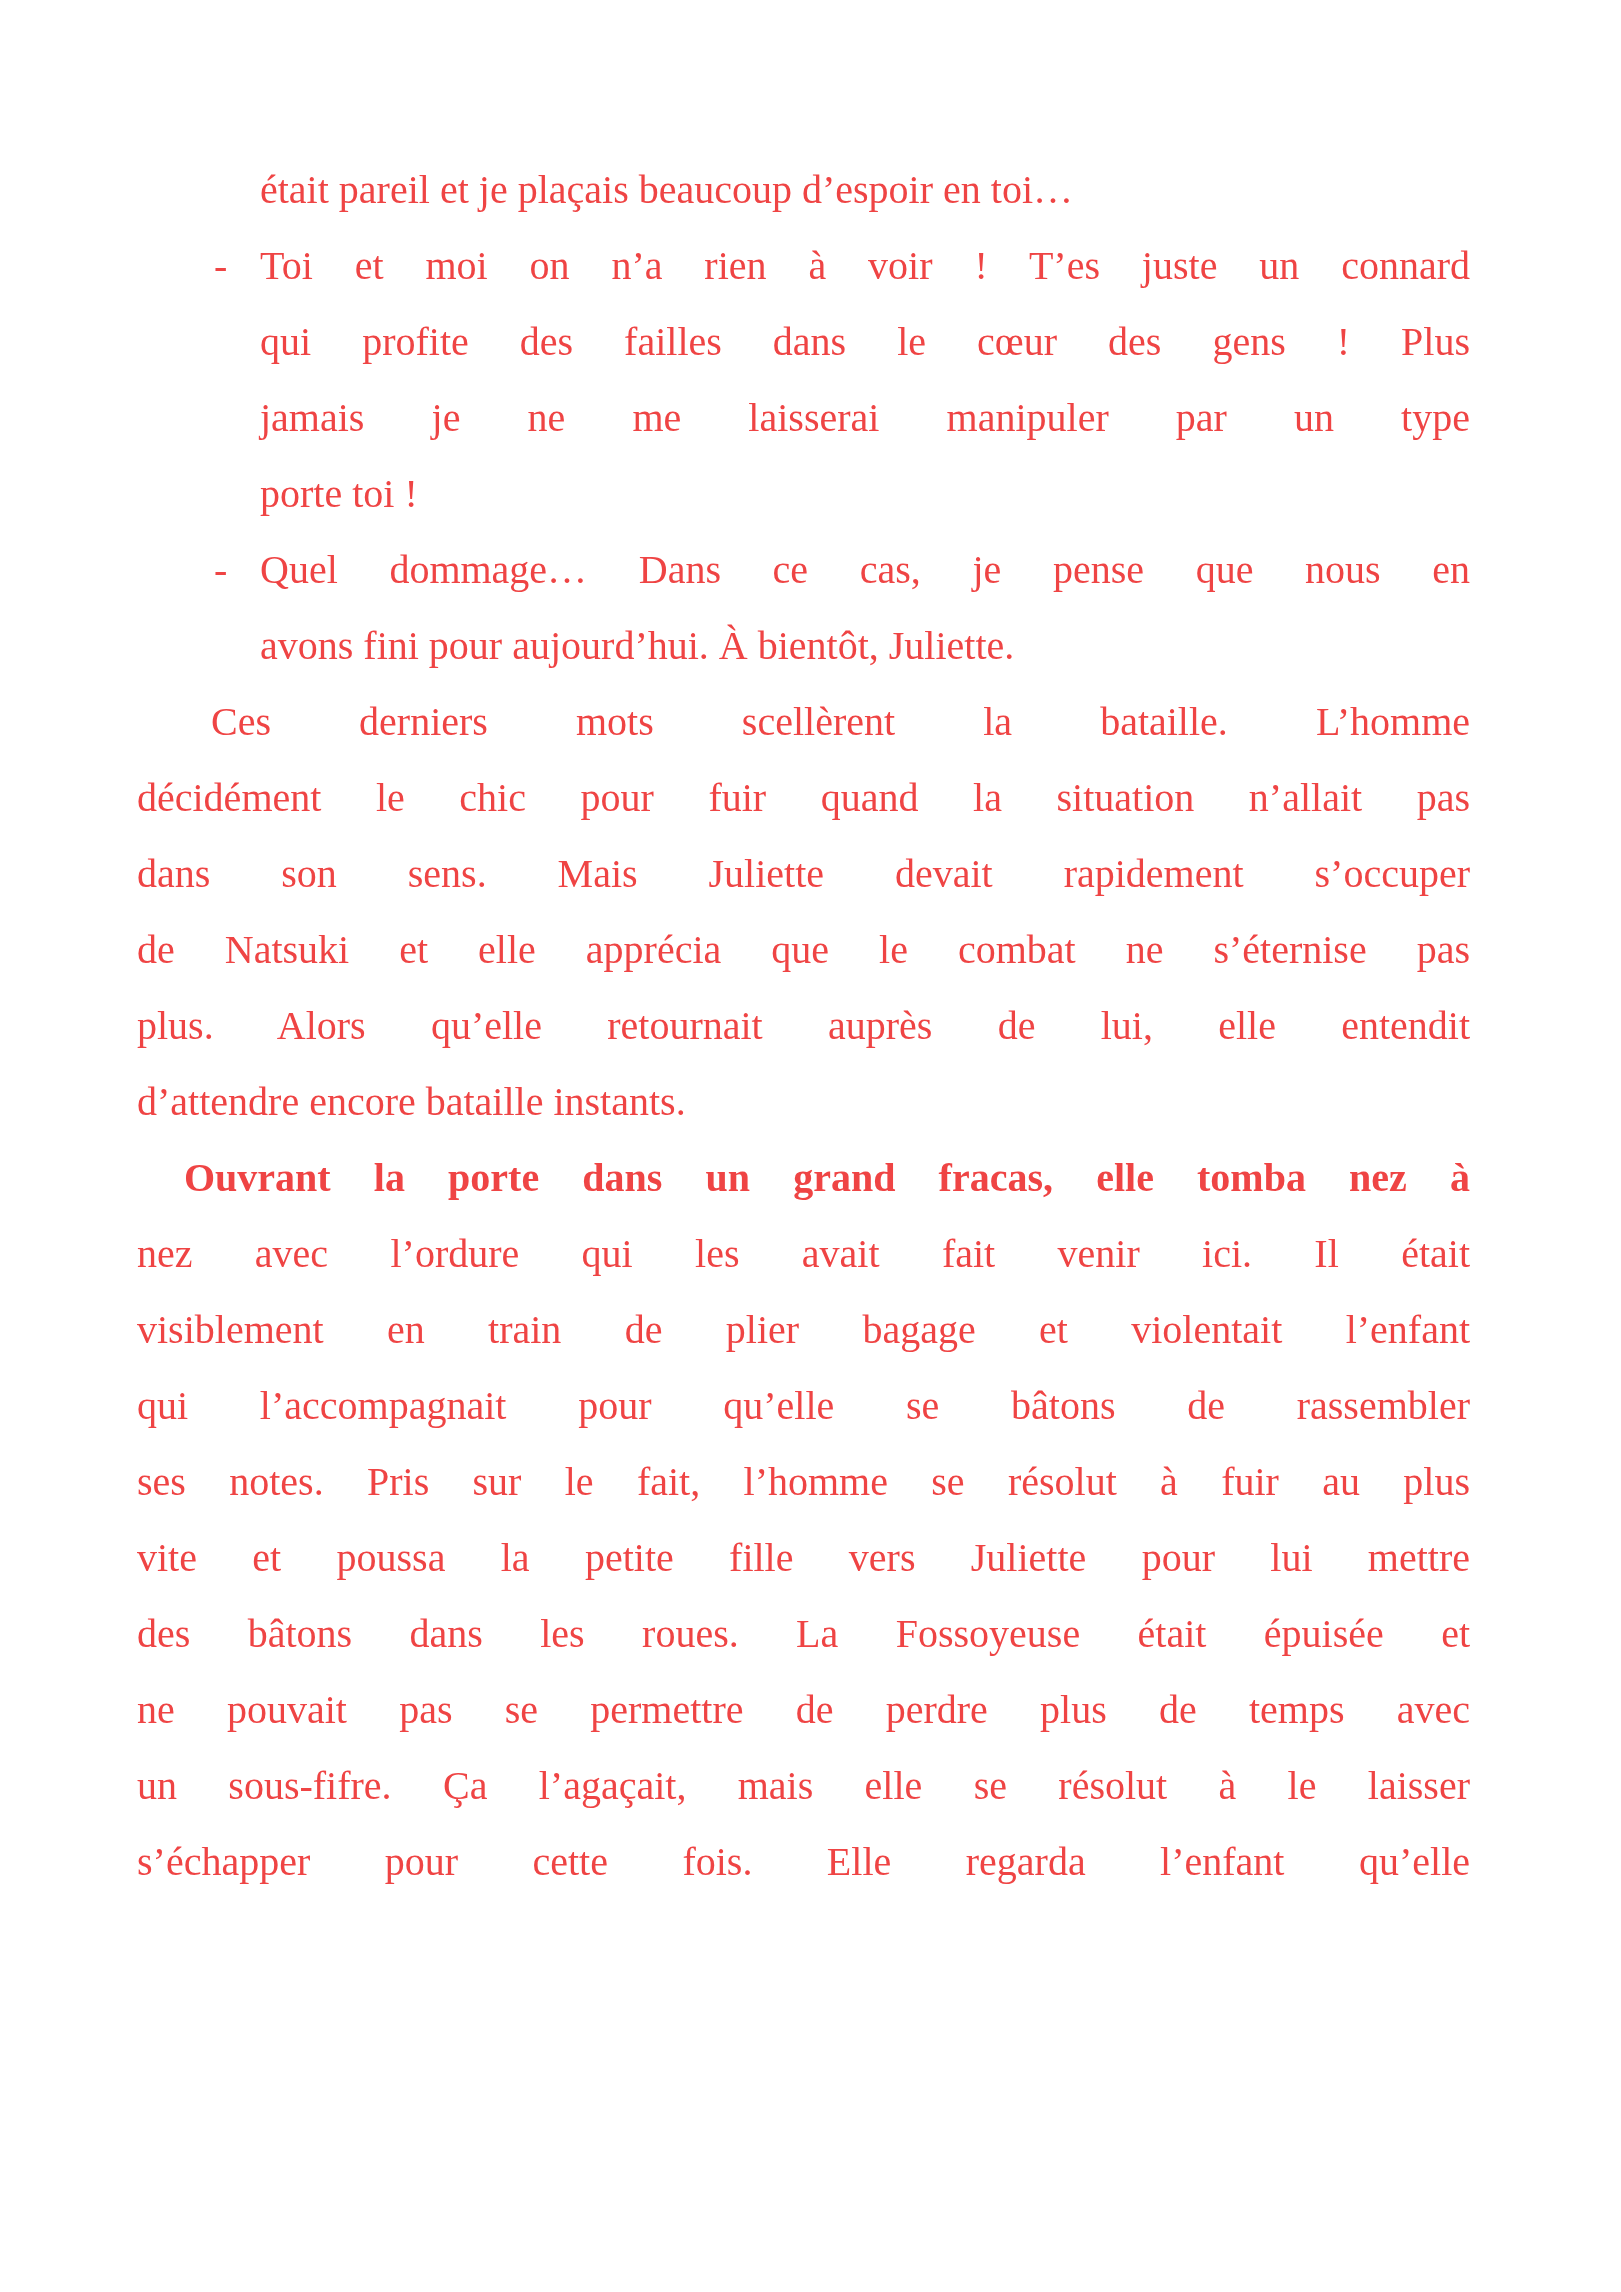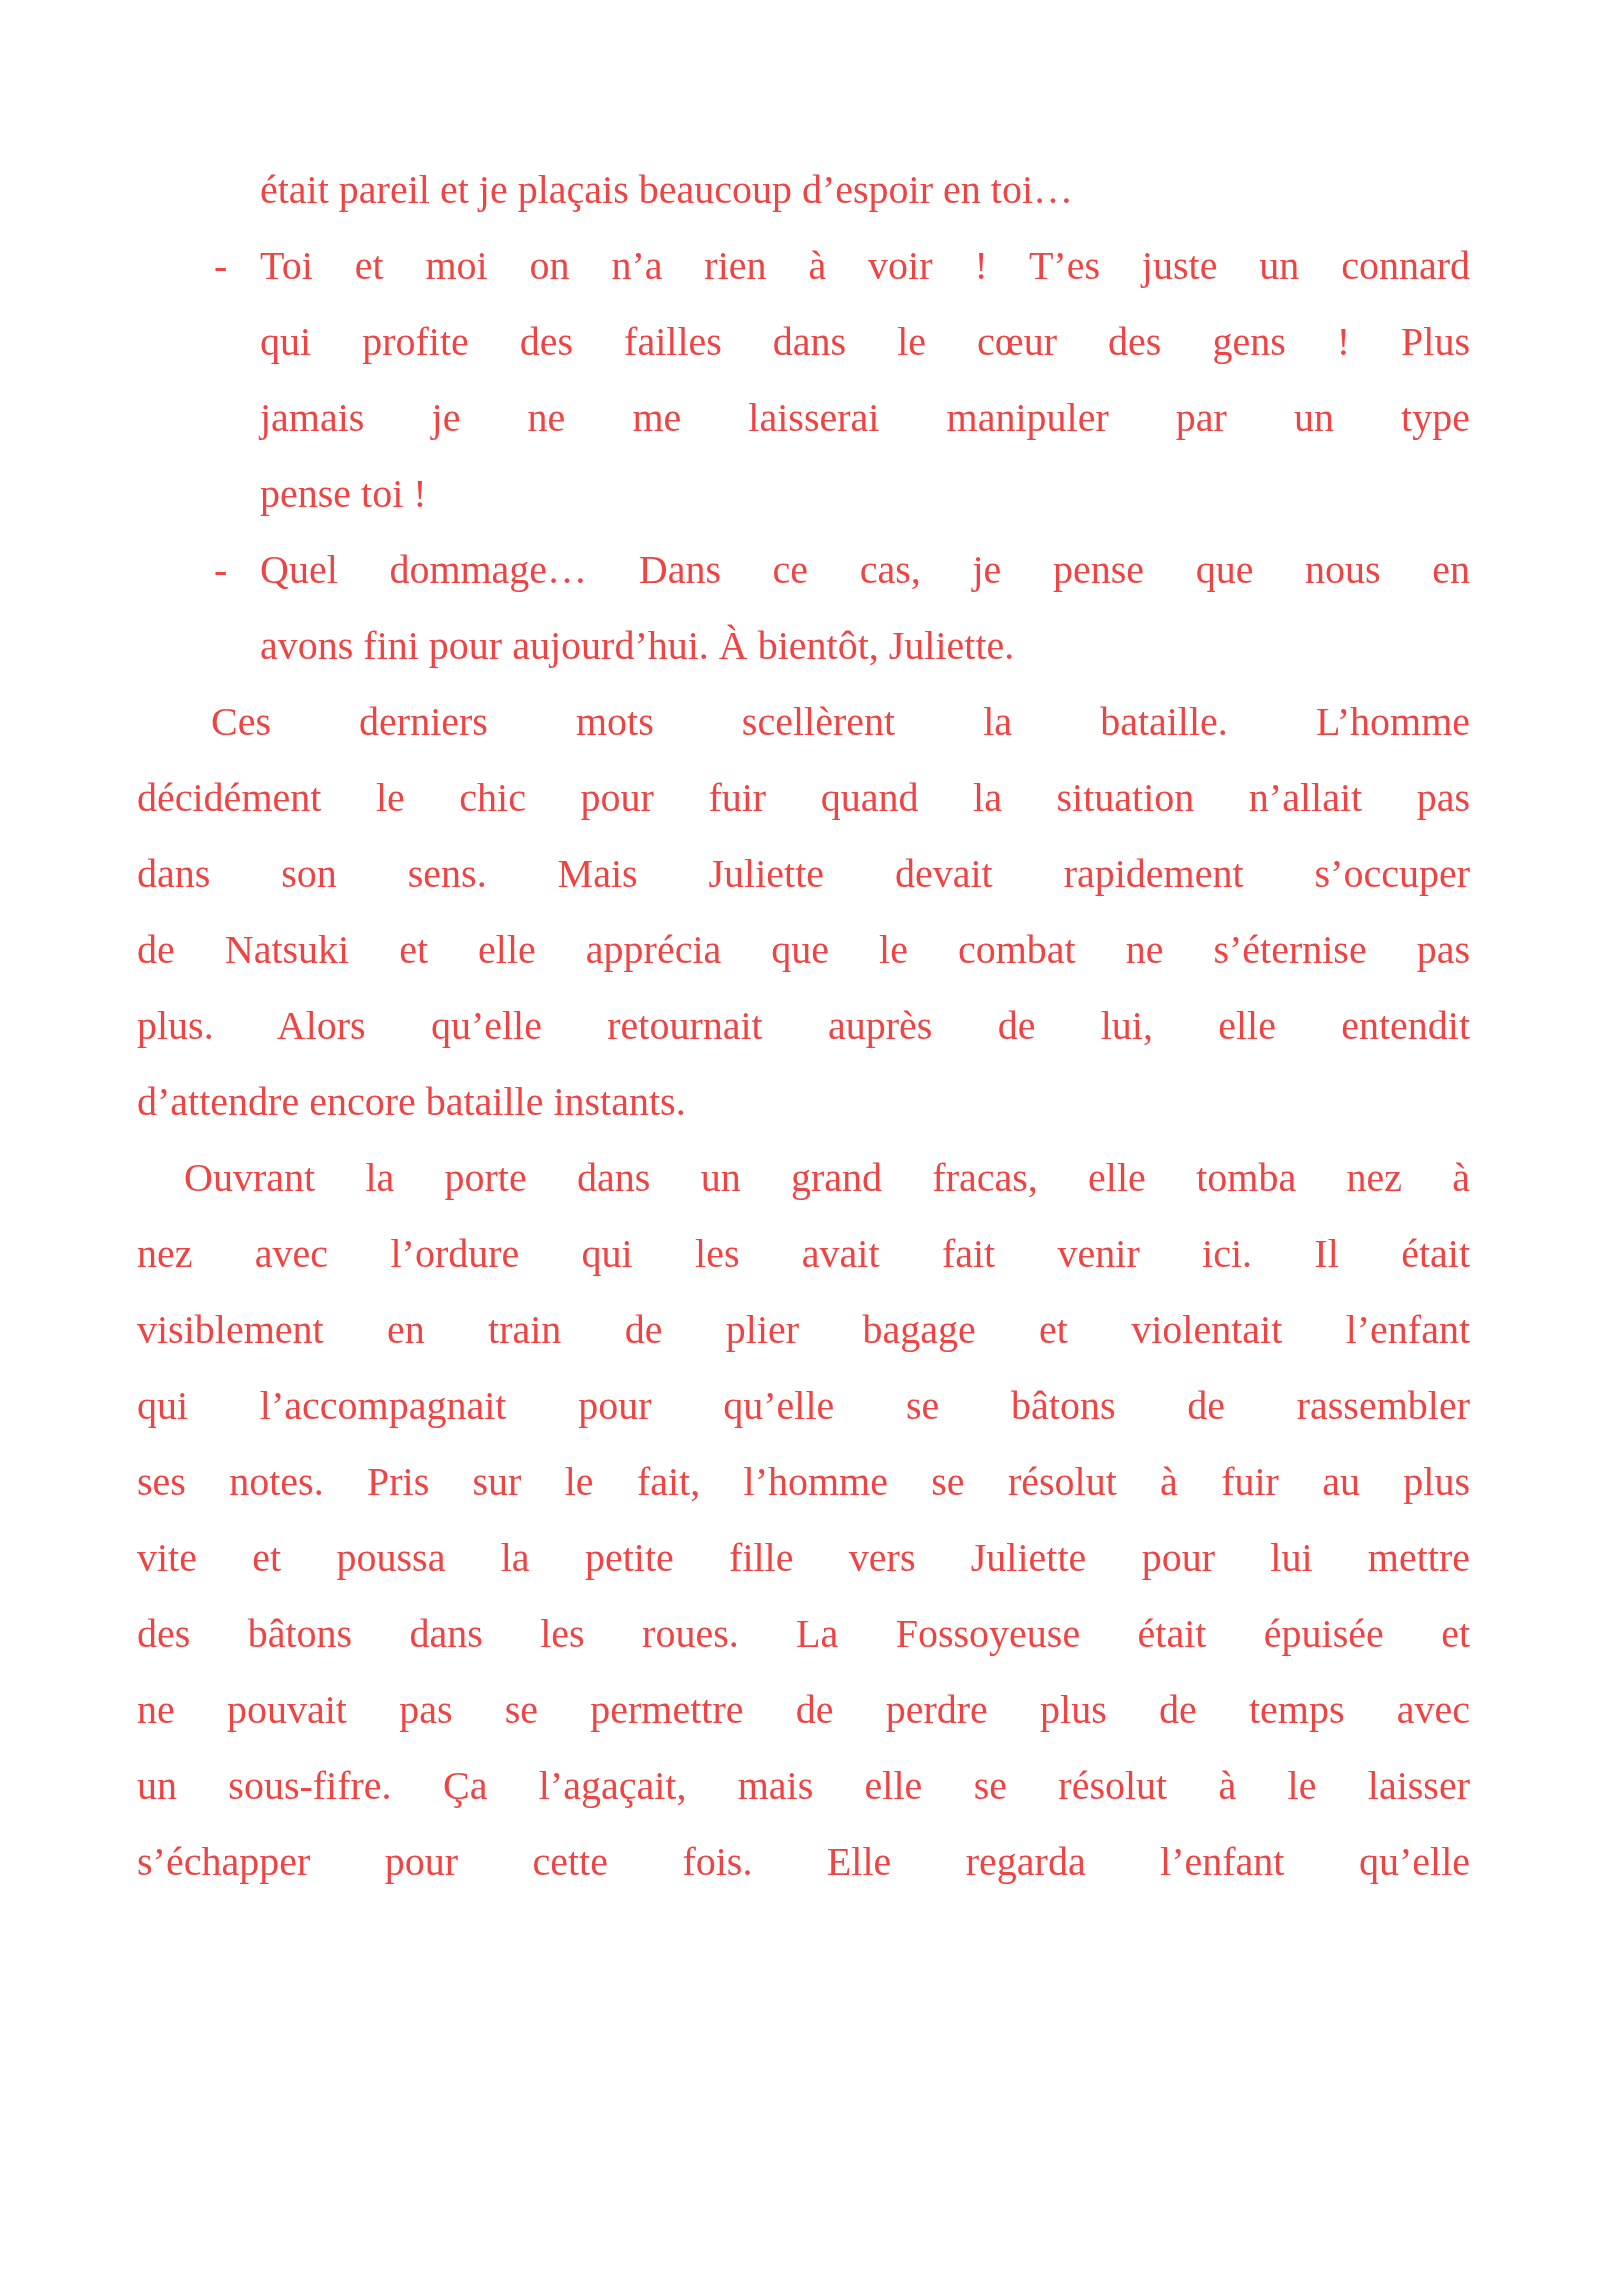--- a/index.html
+++ b/index.html
@@ -35,38 +35,38 @@
   }
   .line.left {
     text-align: left;
   }
   
   .line.hang {
     margin-left: 123px;
   }
   
   .line.ind-lg { text-indent: 74px; }
-  .line.ind-sm { text-indent: 47px; }
+  .line.ind-sm { text-indent: 47px; font-weight: bold; }
   .dash {
     position: absolute;
     left: -46px;
     top: 0;
     text-indent: 0;
   }
 </style>
 </head>
 <body>
 
 <div class="page">
   <div class="text-column" id="text-column">
       <div class="line left hang"><span class="line-text">était pareil et je plaçais beaucoup d’espoir en toi…</span></div>
       <div class="line just hang"><span class="dash">-</span><span class="line-text">Toi et moi on n’a rien à voir ! T’es juste un connard</span></div>
       <div class="line just hang"><span class="line-text">qui profite des failles dans le cœur des gens ! Plus</span></div>
       <div class="line just hang"><span class="line-text">jamais je ne me laisserai manipuler par un type</span></div>
-      <div class="line left hang"><span class="line-text">pense toi !</span></div>
+      <div class="line left hang"><span class="line-text">porte toi !</span></div>
       <div class="line just hang"><span class="dash">-</span><span class="line-text">Quel dommage… Dans ce cas, je pense que nous en</span></div>
       <div class="line left hang"><span class="line-text">avons fini pour aujourd’hui. À bientôt, Juliette.</span></div>
       <div class="line just ind-lg"><span class="line-text">Ces derniers mots scellèrent la bataille. L’homme</span></div>
       <div class="line just"><span class="line-text">décidément le chic pour fuir quand la situation n’allait pas</span></div>
       <div class="line just"><span class="line-text">dans son sens. Mais Juliette devait rapidement s’occuper</span></div>
       <div class="line just"><span class="line-text">de Natsuki et elle apprécia que le combat ne s’éternise pas</span></div>
       <div class="line just"><span class="line-text">plus. Alors qu’elle retournait auprès de lui, elle entendit</span></div>
       <div class="line left"><span class="line-text">d’attendre encore bataille instants.</span></div>
       <div class="line just ind-sm"><span class="line-text">Ouvrant la porte dans un grand fracas, elle tomba nez à</span></div>
       <div class="line just"><span class="line-text">nez avec l’ordure qui les avait fait venir ici. Il était</span></div>

